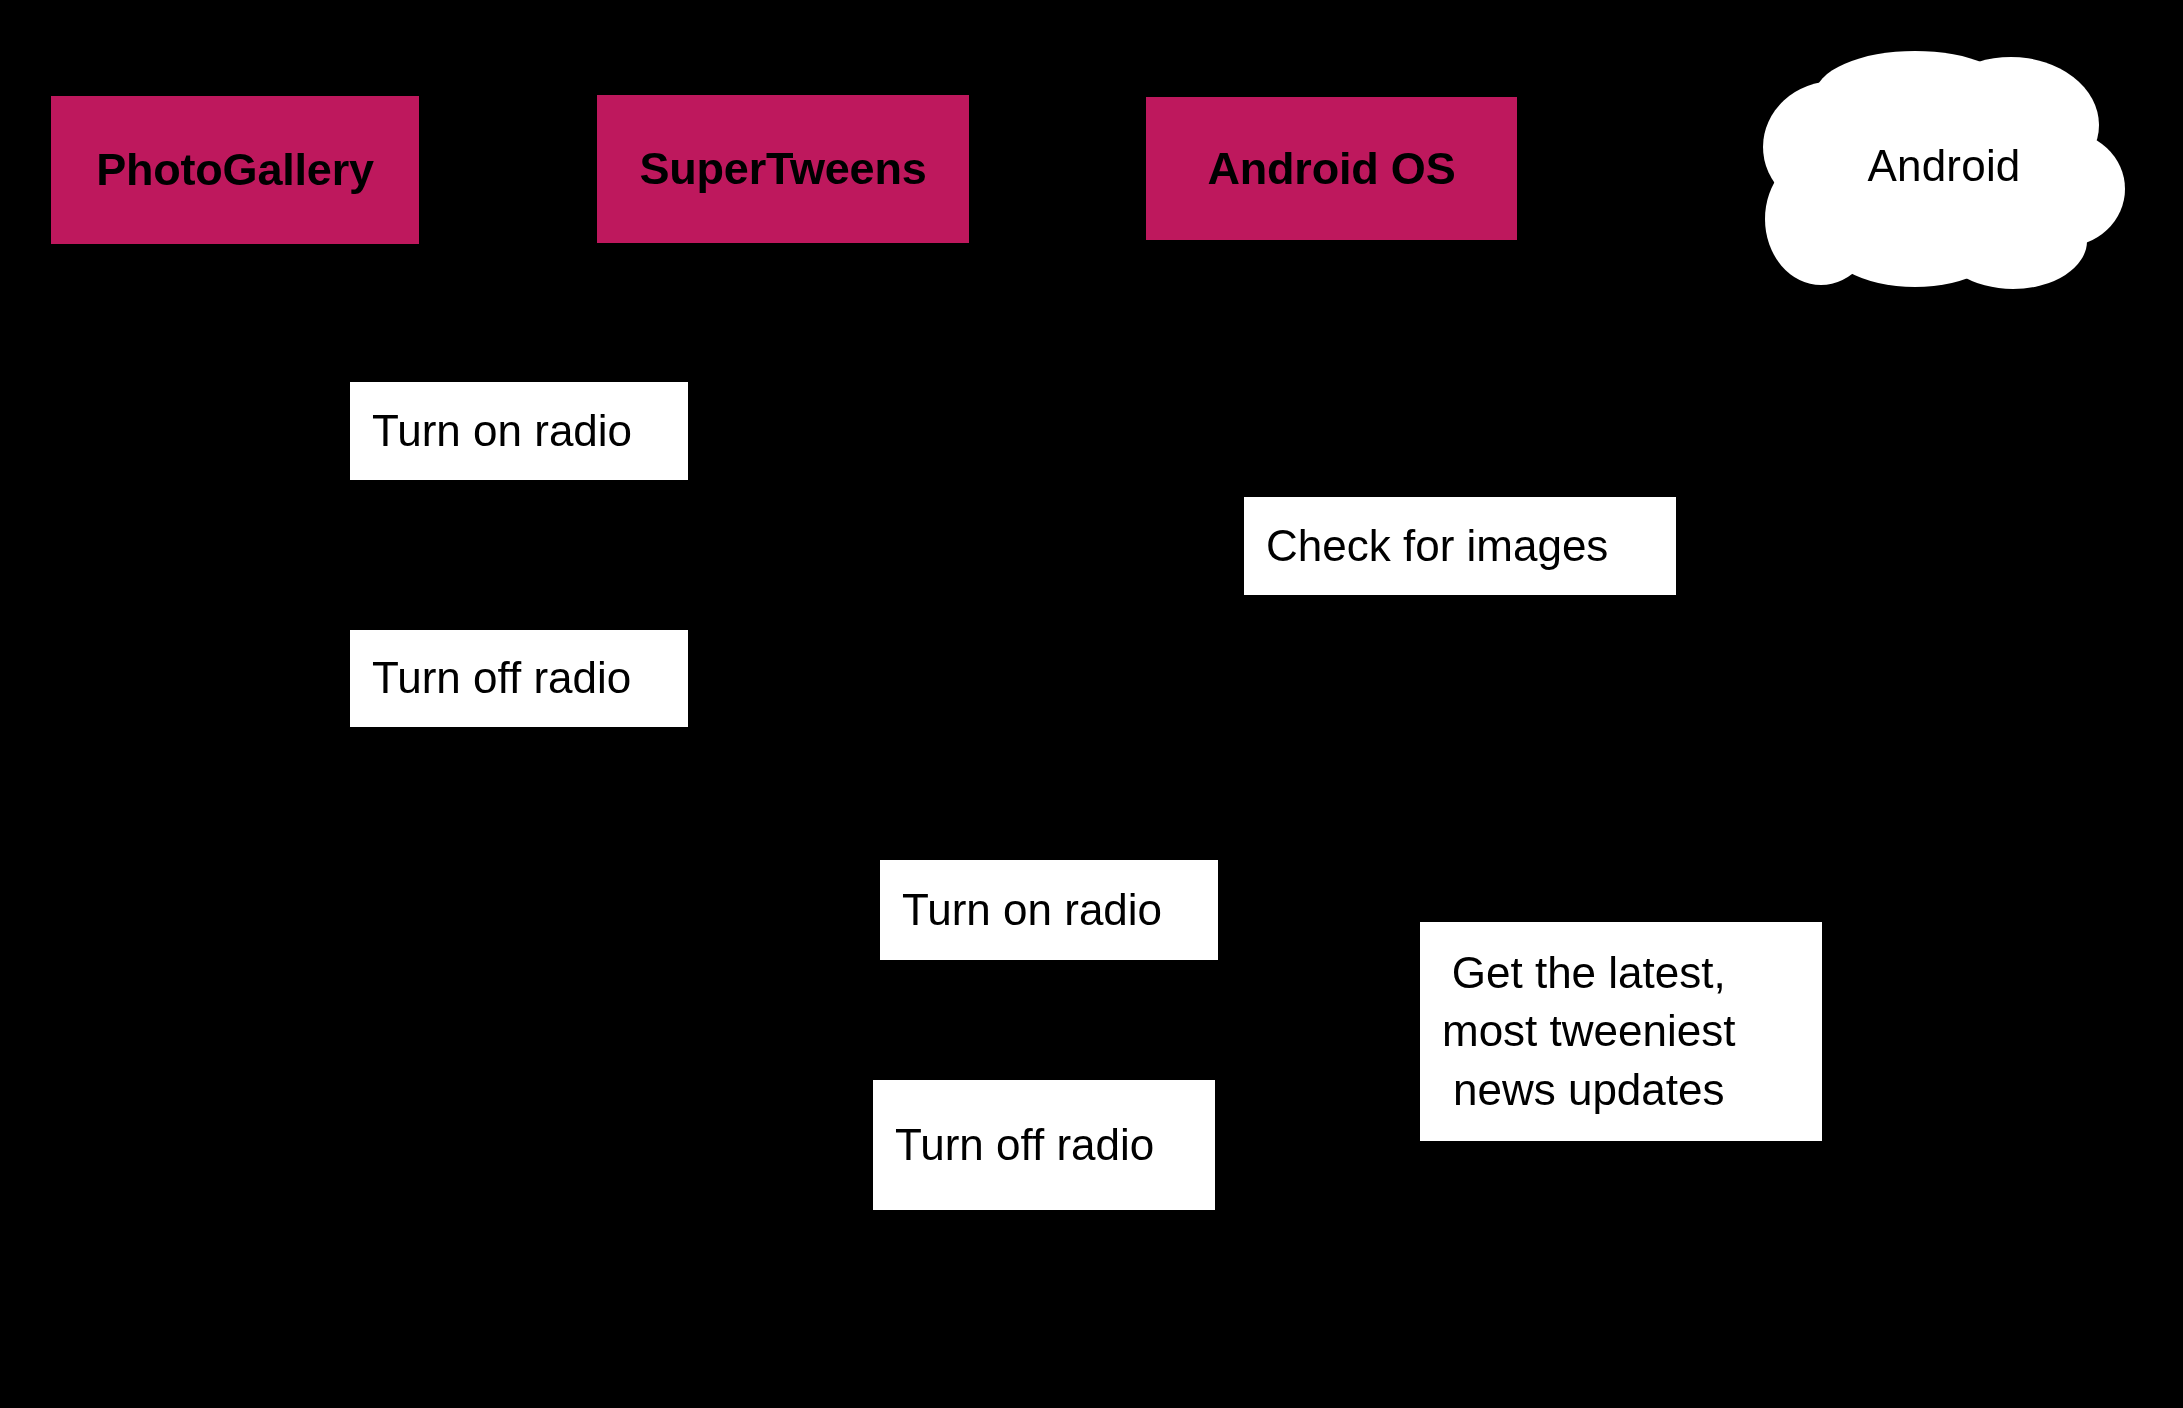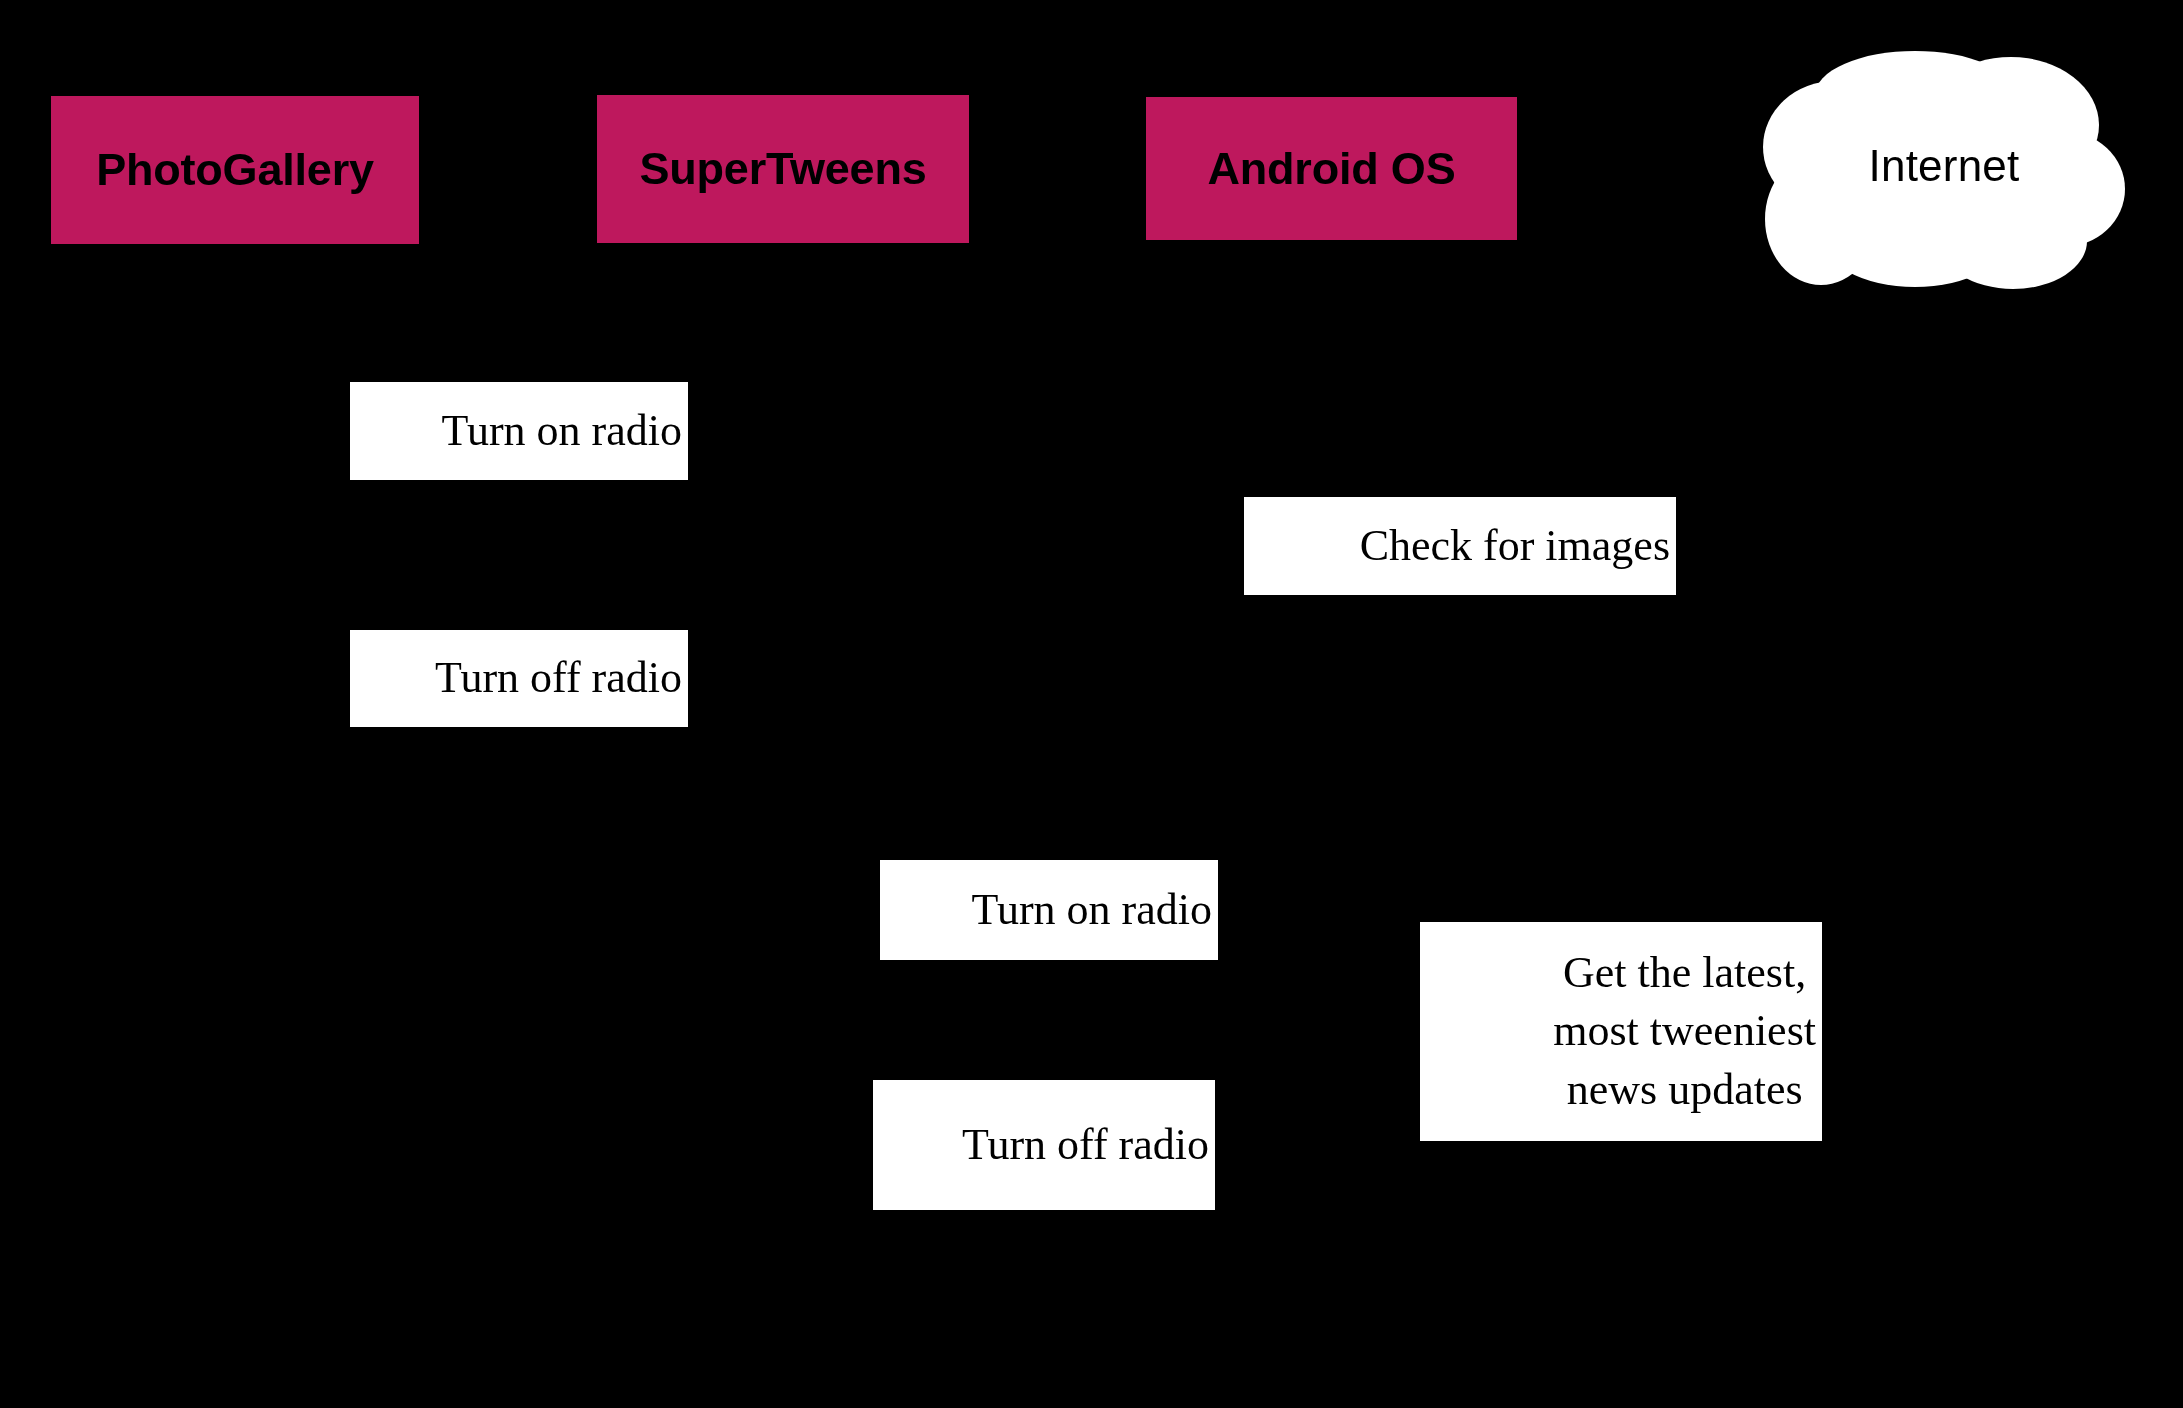--- a/index.html
+++ b/index.html
@@ -91,28 +91,27 @@
     border-left: 20px solid #000000;
   }
 
   
   .msg-label {
     position: absolute;
     background: #ffffff;
     color: #000000;
     display: flex;
     align-items: center;
-    justify-content: flex-end;
+    justify-content: flex-start;
     text-align: center;
     font-size: 44px;
     line-height: 1.33;
     box-sizing: border-box;
-    padding: 0 6px;
+    padding: 0 22px;
     white-space: pre-line;
-    font-family: Liberation Serif, serif;
   }
 </style>
 </head>
 <body>
 
 <div id="canvas">
 
   <div class="lifeline" style="left:234px; top:244px; height:1120px;"></div>
   <div class="lifeline" style="left:782px; top:243px; height:1121px;"></div>
   <div class="lifeline" style="left:1330px; top:240px; height:1124px;"></div>
@@ -144,21 +143,21 @@
         <ellipse cx="248" cy="82" rx="88" ry="68"></ellipse>
         <ellipse cx="72" cy="104" rx="72" ry="66"></ellipse>
         <ellipse cx="300" cy="146" rx="62" ry="58"></ellipse>
         <ellipse cx="58" cy="176" rx="56" ry="66"></ellipse>
         <ellipse cx="152" cy="190" rx="96" ry="54"></ellipse>
         <ellipse cx="250" cy="198" rx="74" ry="48"></ellipse>
         <ellipse cx="178" cy="120" rx="140" ry="78"></ellipse>
       </g>
     </svg>
     <div class="cloud-label">
-      <span>Internet</span>
+      <span>Android</span>
     </div>
   </div>
 
   <div class="msg-label" style="left:350px; top:382px; width:338px; height:98px;">
     <span>Turn on radio</span>
   </div>
 
   <div class="msg-label" style="left:1244px; top:497px; width:432px; height:98px;">
     <span>Check for images</span>
   </div>

